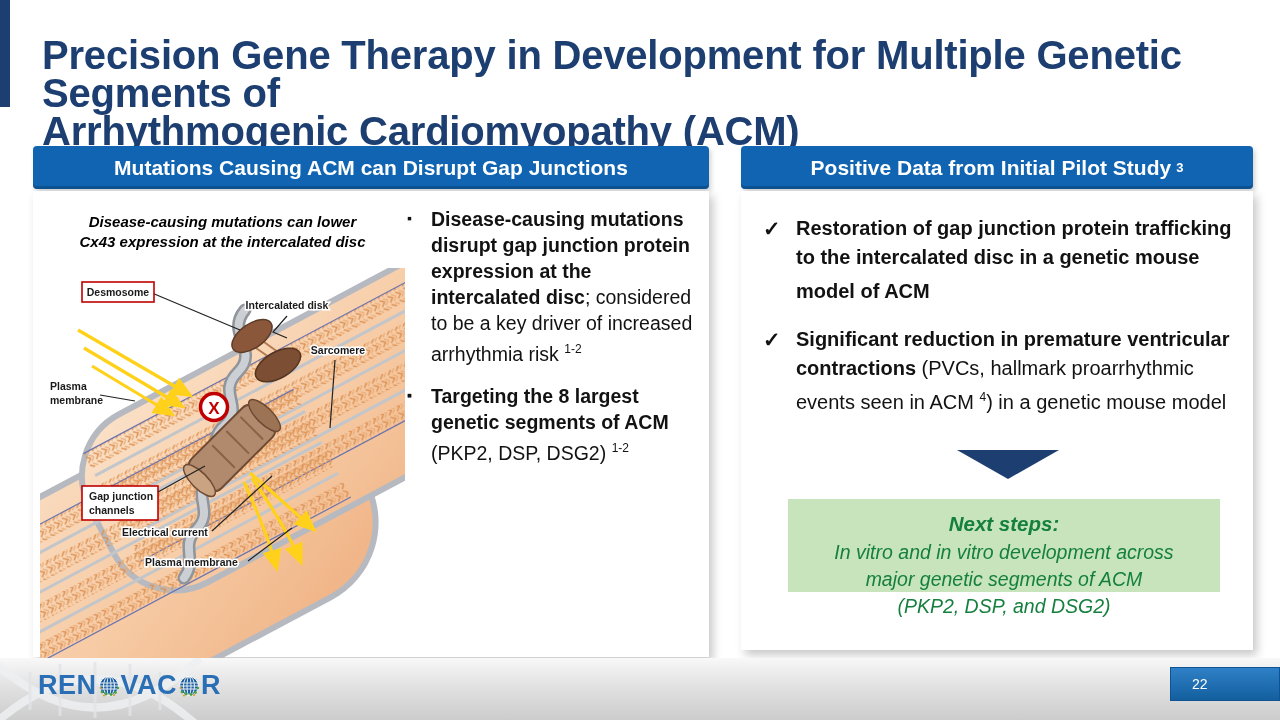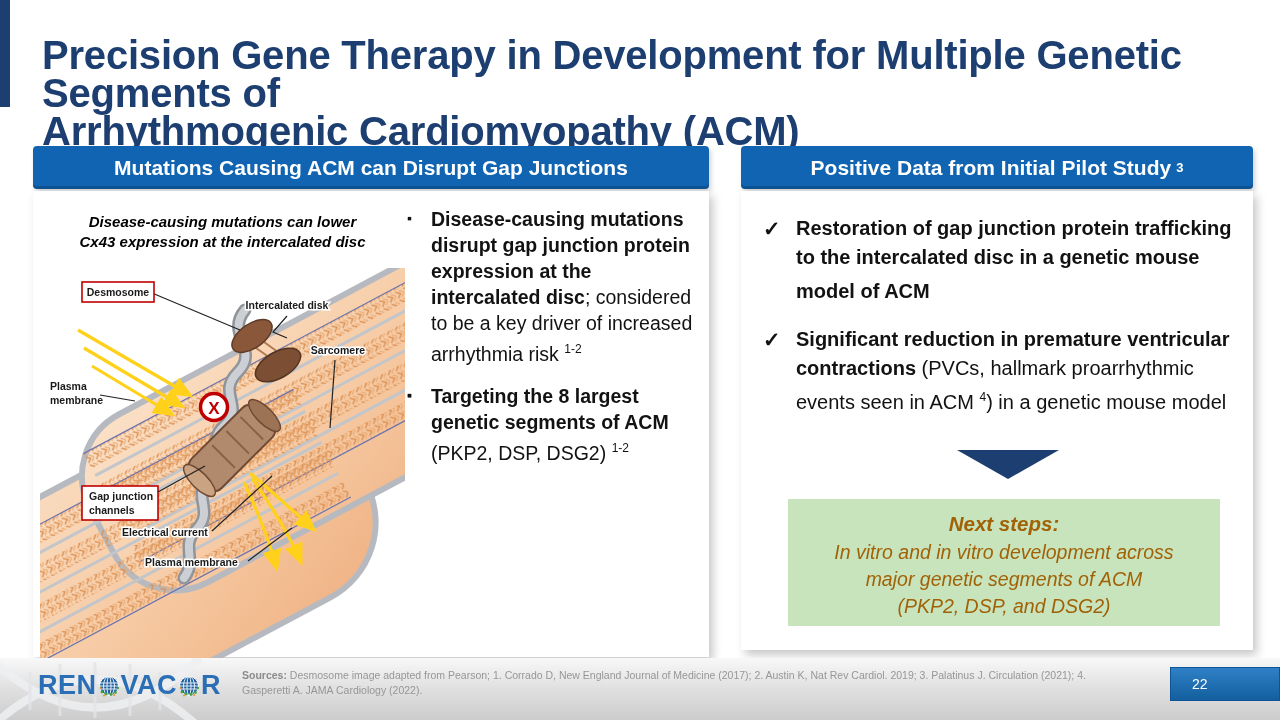--- a/index.html
+++ b/index.html
@@ -23,22 +23,22 @@
   .bullets{position:absolute;left:406px;top:206px;width:300px;list-style:none;margin:0;padding:0;}
   .bullets li{position:relative;padding-left:25px;margin-bottom:16px;font-size:19.5px;line-height:26px;color:#121212;}
   .bullets .bsq{position:absolute;left:1px;top:-1px;font-size:14px;color:#111;}
   .b{font-weight:bold;}
   sup.fn{font-size:12px;}
   .checks{position:absolute;left:763px;top:214px;width:482px;list-style:none;margin:0;padding:0;}
   .checks li{position:relative;padding-left:33px;margin-bottom:19px;font-size:20px;line-height:29px;color:#121212;}
   .checks .chk{position:absolute;left:0;top:0;font-weight:bold;font-size:21px;color:#111;}
   .tri{position:absolute;left:957px;top:450px;width:0;height:0;
        border-left:51px solid transparent;border-right:51px solid transparent;border-top:29px solid #1c3e70;}
-  .nextbox{position:absolute;left:788px;top:499px;width:432px;height:127px;background:#c8e4bc;
-           font-style:italic;text-align:center;font-size:19.5px;line-height:27px;color:#a16207;
+  .nextbox{position:absolute;left:788px;top:499px;width:432px;height:93px;background:#c8e4bc;
+           font-style:italic;text-align:center;font-size:19.5px;line-height:27px;color:#15803d;
            padding-top:11px;box-sizing:border-box;}
   .nextbox .nb-h{font-weight:bold;font-size:20.5px;margin-bottom:2px;}
   .footer{position:absolute;left:0;top:658px;width:1280px;height:62px;
           background:linear-gradient(180deg,#f8f8f8 0%,#e2e2e2 45%,#cccccc 100%);}
   .dna{position:absolute;left:0;top:0;}
   .logo{position:absolute;left:38px;top:12px;display:flex;align-items:center;
         font-weight:bold;font-size:27px;color:#2a6fb5;letter-spacing:0.5px;}
   .logo svg{margin:0 1px;}
   .sources{position:absolute;left:242px;top:10px;width:895px;font-size:10.5px;line-height:15px;color:#979797;}
   .sources b{color:#8b8b8b;}
@@ -249,20 +249,19 @@
         </g>
         <g fill="#e49b2d">
           <circle cx="2.5" cy="13" r="1.1"></circle>
             <circle cx="6" cy="20.5" r="1.1"></circle>
             <circle cx="16" cy="20" r="1.1"></circle>
         </g>
       </svg>
       <span>R</span>
     </div>
 
-    <div class="sources"><b>Sources:</b><span> Desmosome image adapted from Pearson; 1. Corrado D, New England Journal of Medicine (2017); 2. Austin K, Nat Rev Cardiol. 2019; 3. Palatinus J. Circulation (2021); 4. Gasperetti A. JAMA Cardiology (2022).</span></div>
 
     <div class="pagenum">
       <span>22</span>
     </div>
   </div>
 
 </div>
 
 </body></html>

